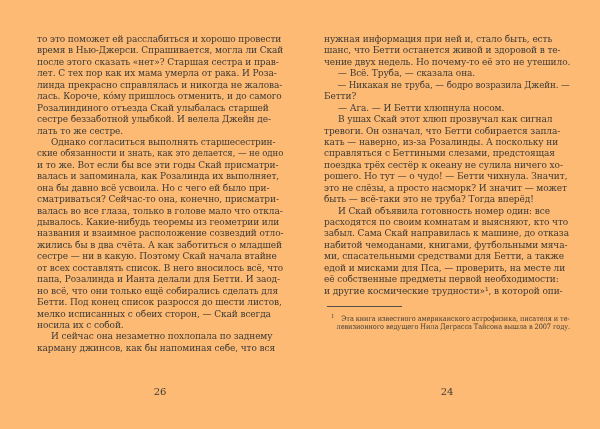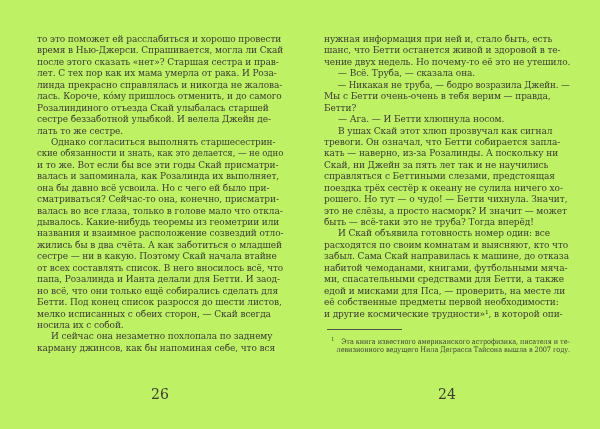--- a/index.html
+++ b/index.html
@@ -4,21 +4,21 @@
 <style>
   html, body {
     margin: 0;
     padding: 0;
     background: #ffffff;
   }
   .spread {
     position: relative;
     width: 600px;
     height: 429px;
-    background: #bef264;
+    background: #fdba74;
     font-family: "DejaVu Serif", serif;
     color: #3d3a35;
     overflow: hidden;
   }
   .page {
     position: absolute;
     top: 0;
     height: 429px;
     width: 246px;
   }
@@ -55,21 +55,21 @@
     font-size: 5.5px;
     vertical-align: 3px;
     margin-right: 8px;
   }
   .page-number {
     position: absolute;
     top: 386px;
     left: 0;
     width: 100%;
     text-align: center;
-    font-size: 14px;
+    font-size: 10px;
   }
 </style>
 </head>
 <body>
 
 <div class="spread">
 
   <div class="page page-left">
     <div class="text-block">
         <div class="ln fit j">то это поможет ей расслабиться и хорошо провести</div>
@@ -104,27 +104,25 @@
     <div class="page-number">26</div>
   </div>
 
   <div class="page page-right">
     <div class="text-block">
         <div class="ln fit j">нужная информация при ней и, стало быть, есть</div>
         <div class="ln fit j">шанс, что Бетти останется живой и здоровой в те-</div>
         <div class="ln fit">чение двух недель. Но почему-то её это не утешило.</div>
         <div class="ln fit in">— Всё. Труба, — сказала она.</div>
         <div class="ln fit in j" style="transform: scaleX(0.968504); transform-origin: left center;">— Никакая не труба, — бодро возразила Джейн. —</div>
-        <div class="ln fit j">Мы с Бетти очень-очень в тебя верим — правда,</div>
         <div class="ln fit">Бетти?</div>
         <div class="ln fit in">— Ага. — И Бетти хлюпнула носом.</div>
         <div class="ln fit in j">В ушах Скай этот хлюп прозвучал как сигнал</div>
         <div class="ln fit j">тревоги. Он означал, что Бетти собирается запла-</div>
         <div class="ln fit j">кать — наверно, из-за Розалинды. А поскольку ни</div>
-        <div class="ln fit j">Скай, ни Джейн за пять лет так и не научились</div>
         <div class="ln fit j">справляться с Беттиными слезами, предстоящая</div>
         <div class="ln fit j">поездка трёх сестёр к океану не сулила ничего хо-</div>
         <div class="ln fit j">рошего. Но тут — о чудо! — Бетти чихнула. Значит,</div>
         <div class="ln fit j">это не слёзы, а просто насморк? И значит — может</div>
         <div class="ln fit">быть — всё-таки это не труба? Тогда вперёд!</div>
         <div class="ln fit in j">И Скай объявила готовность номер один: все</div>
         <div class="ln fit j">расходятся по своим комнатам и выясняют, кто что</div>
         <div class="ln fit j">забыл. Сама Скай направилась к машине, до отказа</div>
         <div class="ln fit j">набитой чемоданами, книгами, футбольными мяча-</div>
         <div class="ln fit j">ми, спасательными средствами для Бетти, а также</div>

